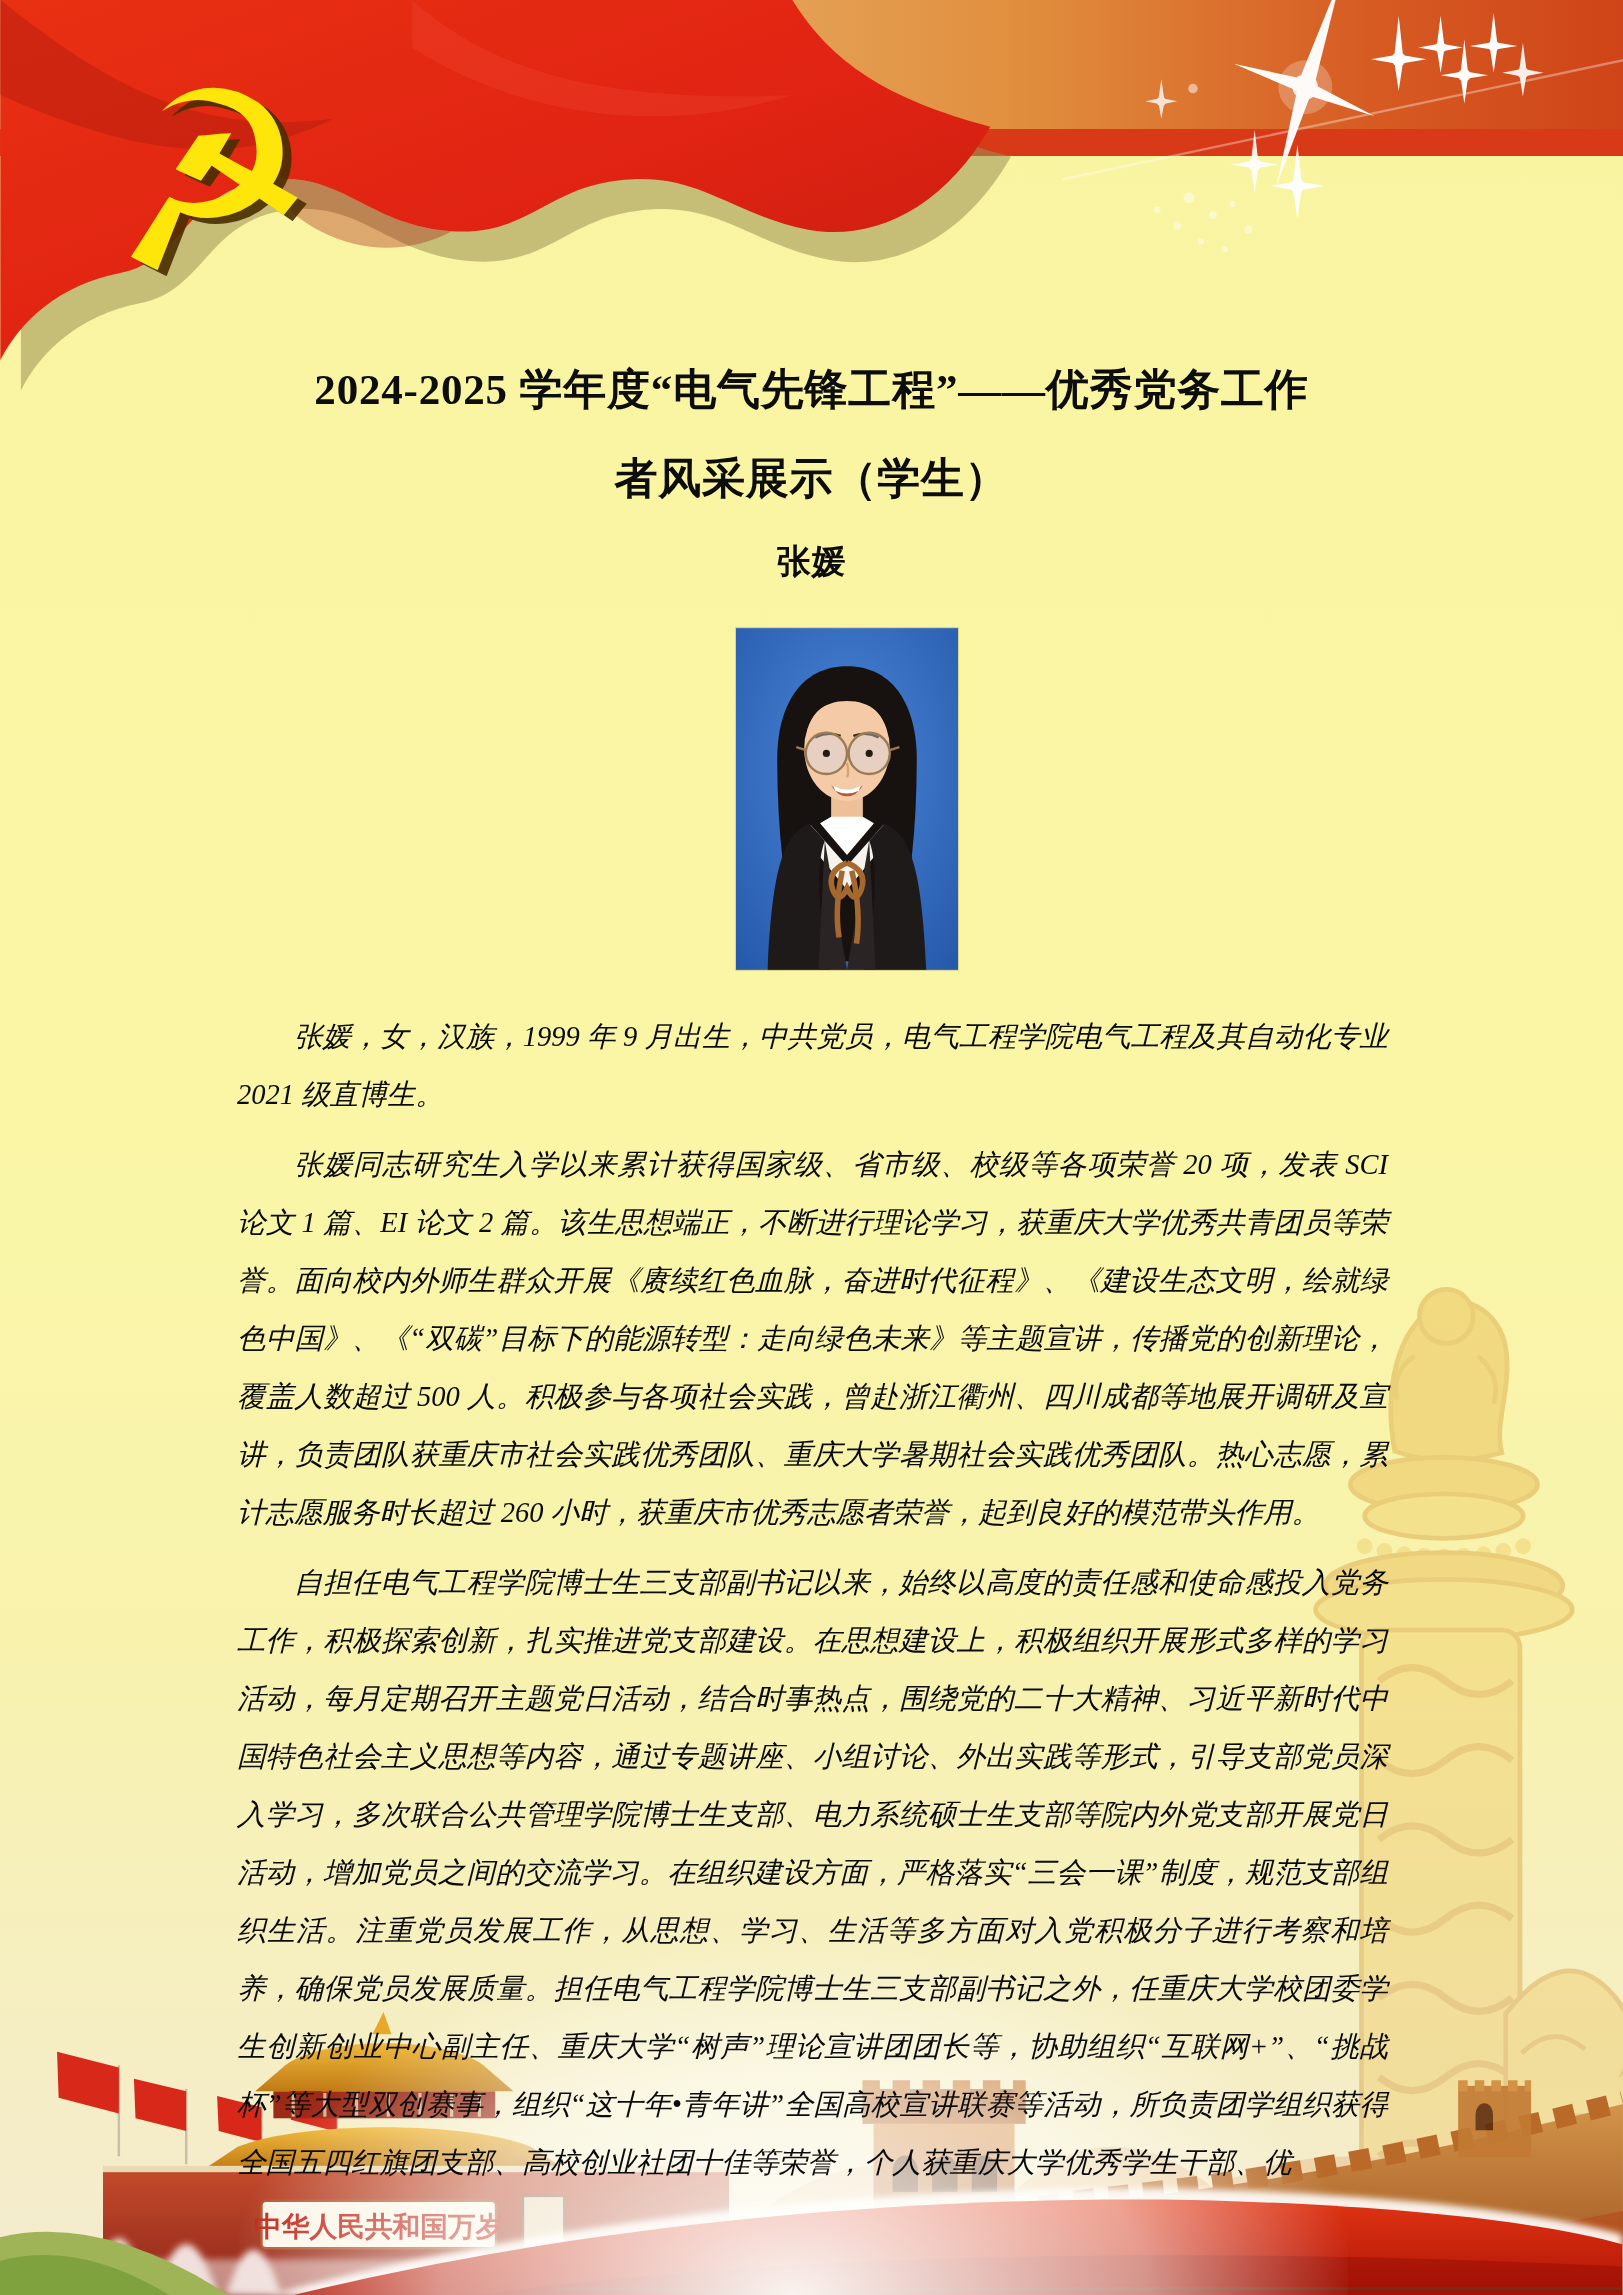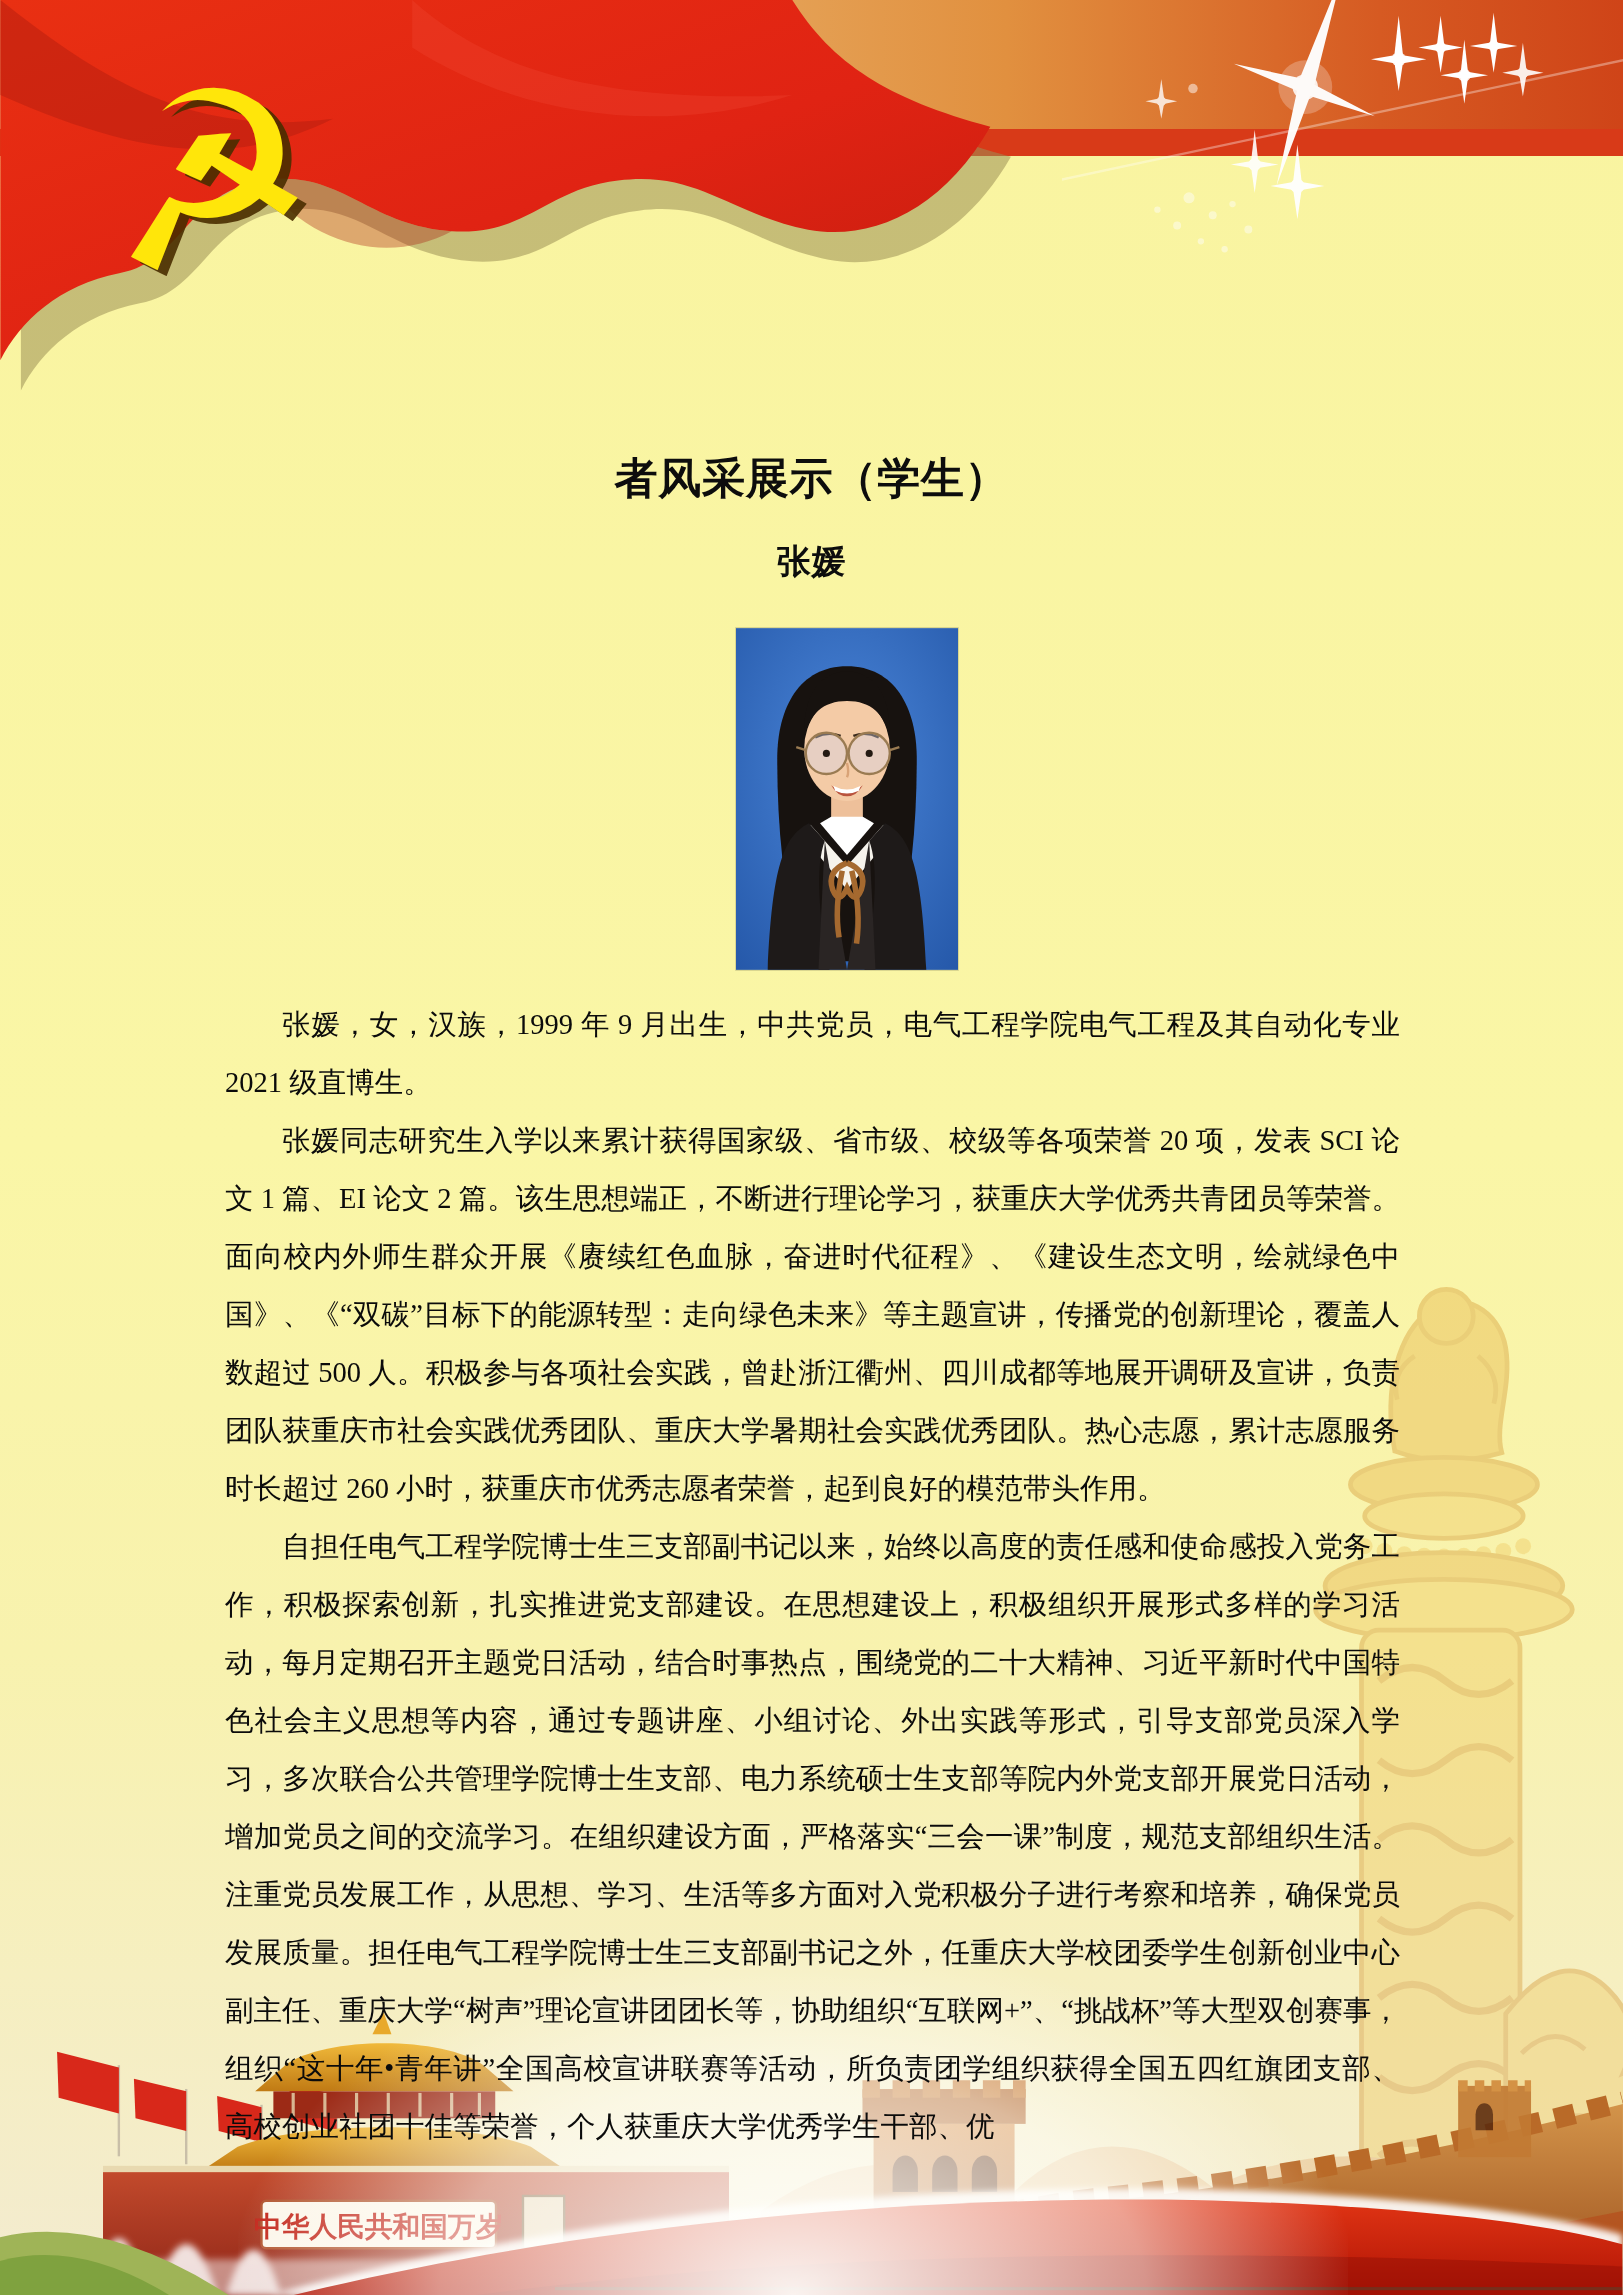--- a/index.html
+++ b/index.html
@@ -17,21 +17,21 @@
     background:radial-gradient(ellipse at 50% 100%,rgba(255,255,252,.95) 0%,rgba(255,255,250,.55) 45%,rgba(255,255,250,0) 72%);}
   
   .title-line{left:0;width:1623px;text-align:center;font-weight:bold;color:#0d0d0d;font-size:43px;letter-spacing:0.8px;}
   .t1{top:361px;}
   .t2{top:450px;}
   .t-name{top:539px;font-size:34px;}
   
   .photo{left:736px;top:628px;width:222px;height:342px;box-shadow:0 0 0 0.8px rgba(90,90,60,.25);}
   
   .body-text{left:225px;top:996px;width:1175px;color:#0b0b0b;font-size:28.5px;line-height:58px;}
-  .body-text p{margin:0;text-indent:2em;text-align:justify;}
+  .body-text p{margin:12px;text-indent:2em;text-align:justify;font-style:italic;}
   svg text{font-family:"Liberation Serif","DejaVu Serif",serif;}
 </style>
 </head>
 <body>
 
 <div class="page">
 
   <div class="abs top-band"></div>
   <div class="abs top-stripe"></div>
 
@@ -280,20 +280,21 @@
         </filter>
     </defs>
     <path d="M340,336 C700,238 1120,196 1500,202 C1750,208 1950,232 2048,260 L2048,336 Z" fill="#ffffff" opacity=".9" filter="url(#soft2)"></path>
     <path d="M370,336 C720,250 1130,210 1505,216 C1755,222 1952,244 2048,272 L2048,336 Z" fill="url(#swooshG)"></path>
     <path d="M600,336 C950,290 1400,270 2048,300 L2048,336 Z" fill="#8f0e04" opacity=".45"></path>
     <rect x="700" y="326" width="1348" height="4" fill="#4a4a32" opacity=".5"></rect>
   </svg>
 
   <div class="abs bottom-glow"></div>
 
+  <div class="abs title-line t1">2024-2025 学年度“电气先锋工程”——优秀党务工作</div>
   <div class="abs title-line t2">者风采展示（学生）</div>
   <div class="abs title-line t-name">张媛</div>
 
   <div class="abs photo">
     <svg width="222" height="342" viewBox="0 0 280 431">
       <defs>
         <radialGradient id="photoBg" cx="50%" cy="40%" r="80%">
           <stop offset="0" stop-color="#4a85d8"></stop>
             <stop offset="1" stop-color="#2457a8"></stop>
         </radialGradient>

